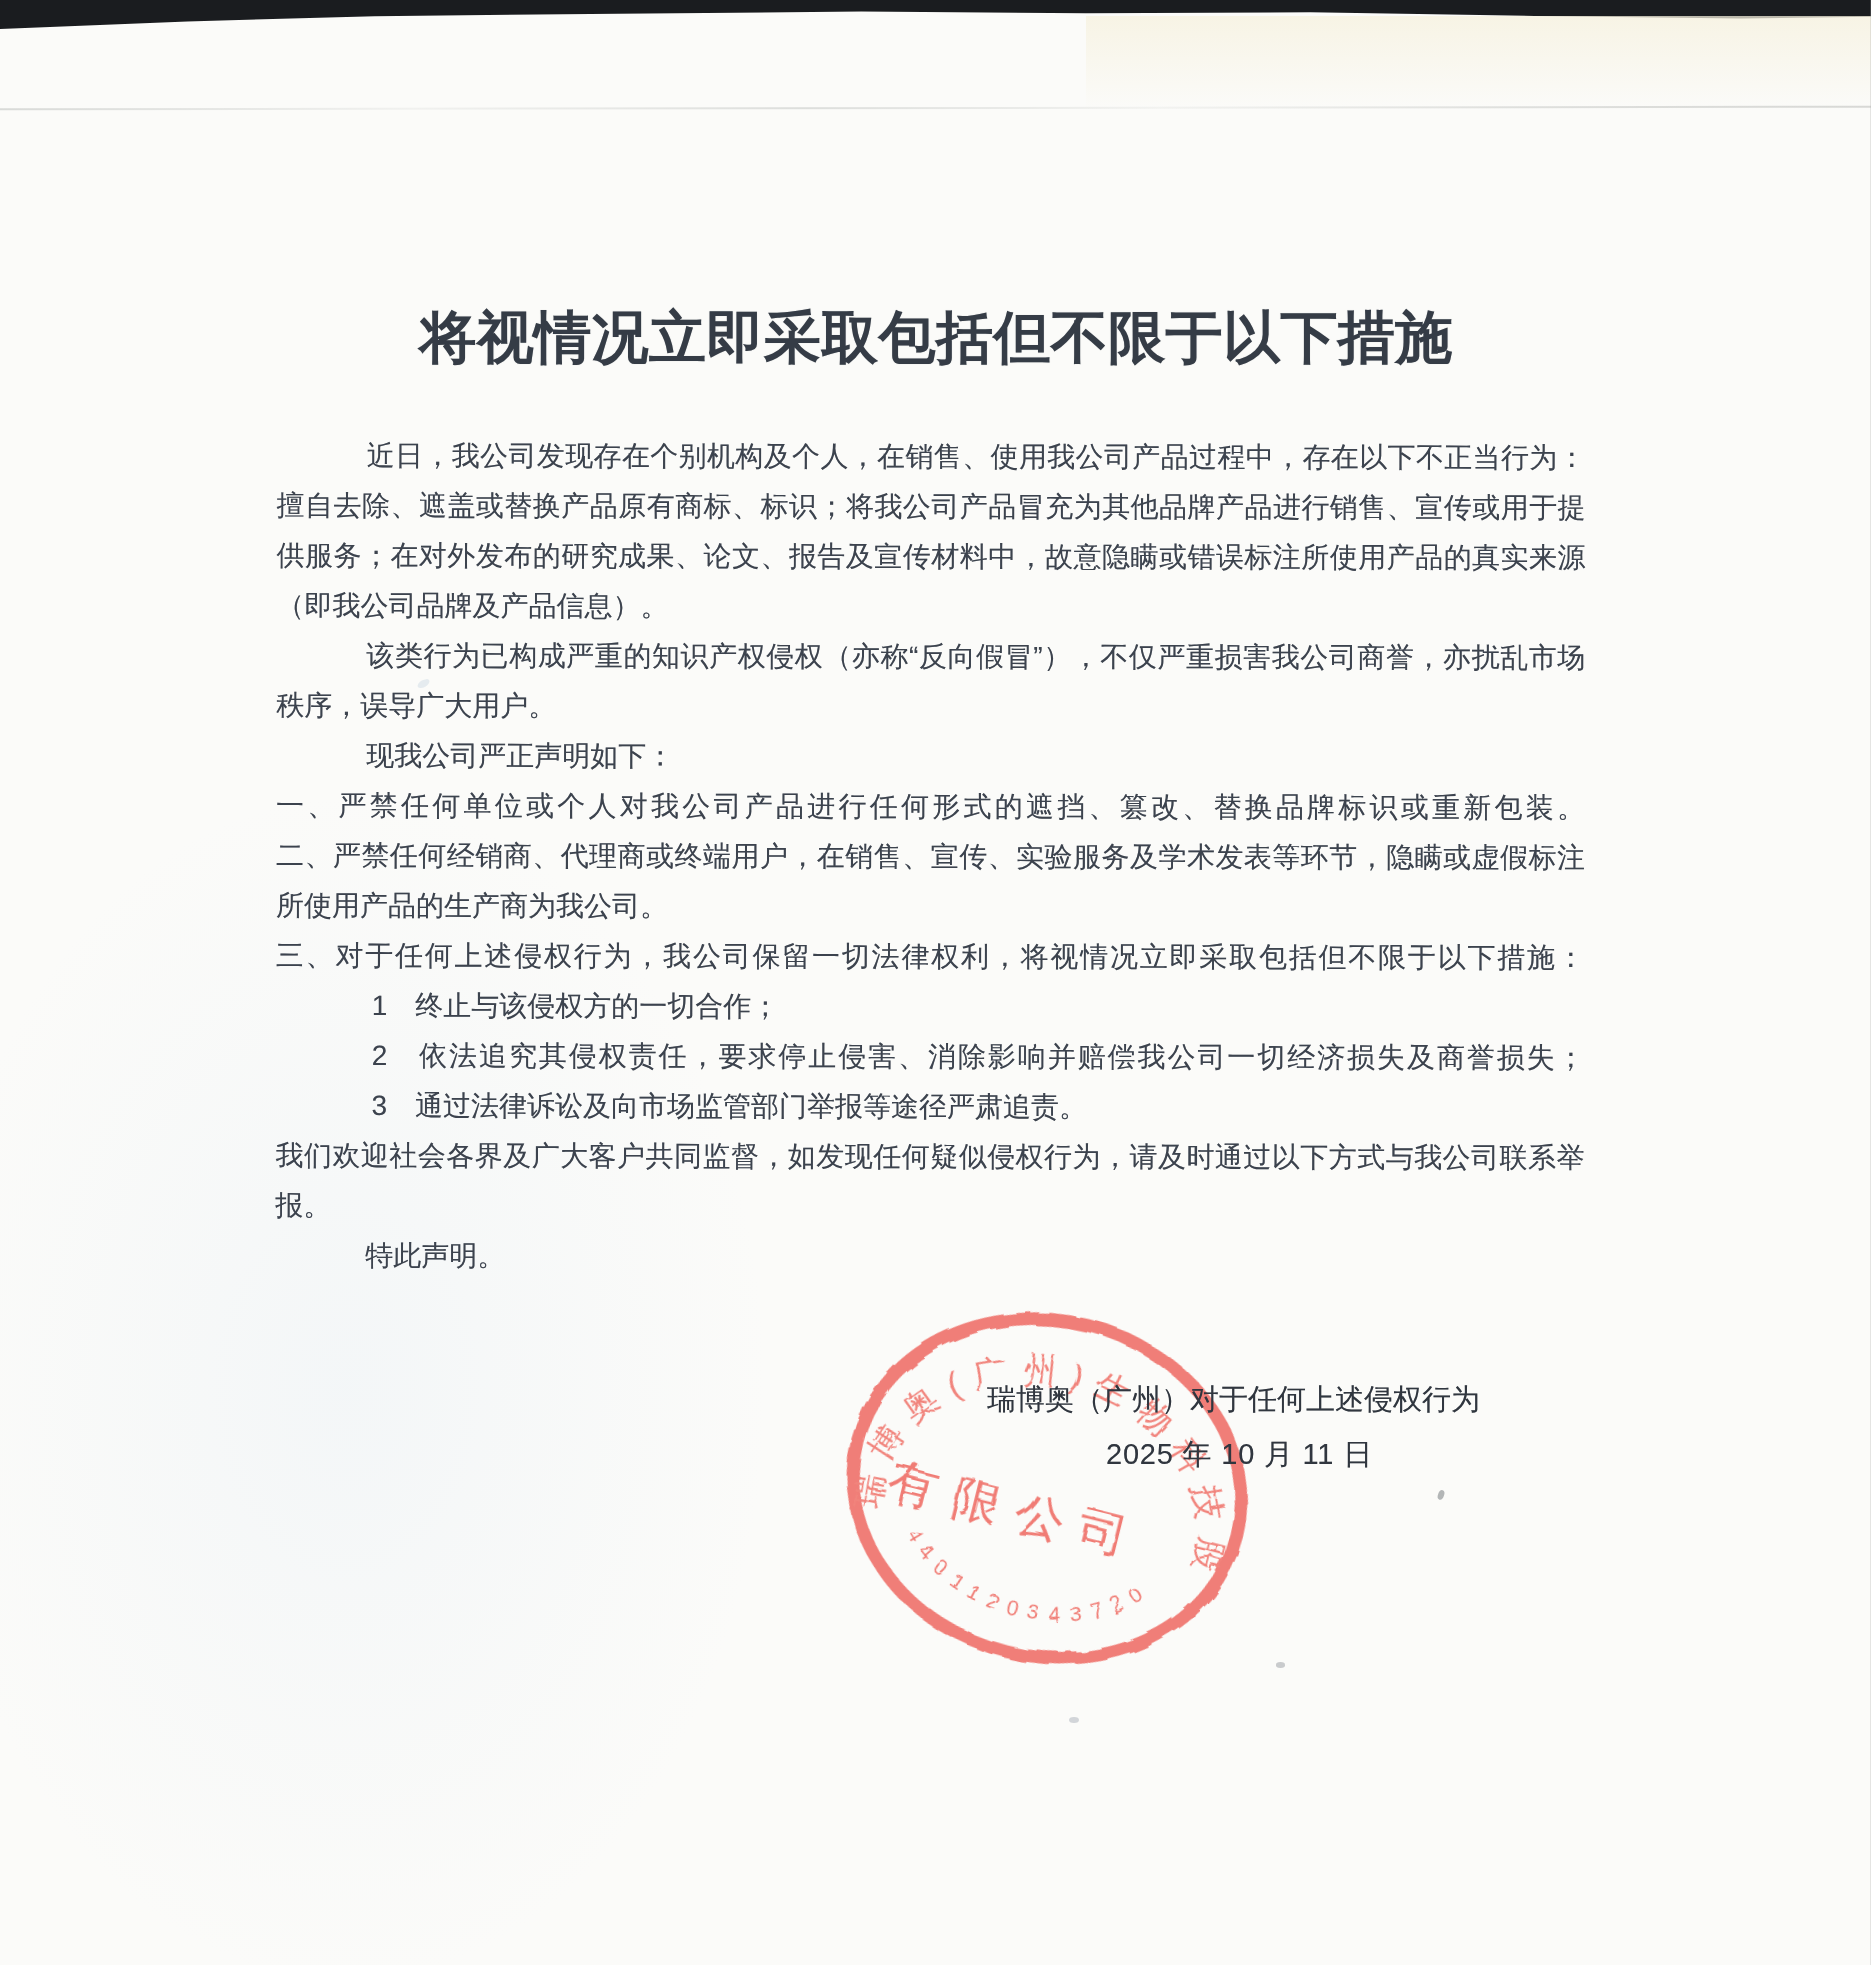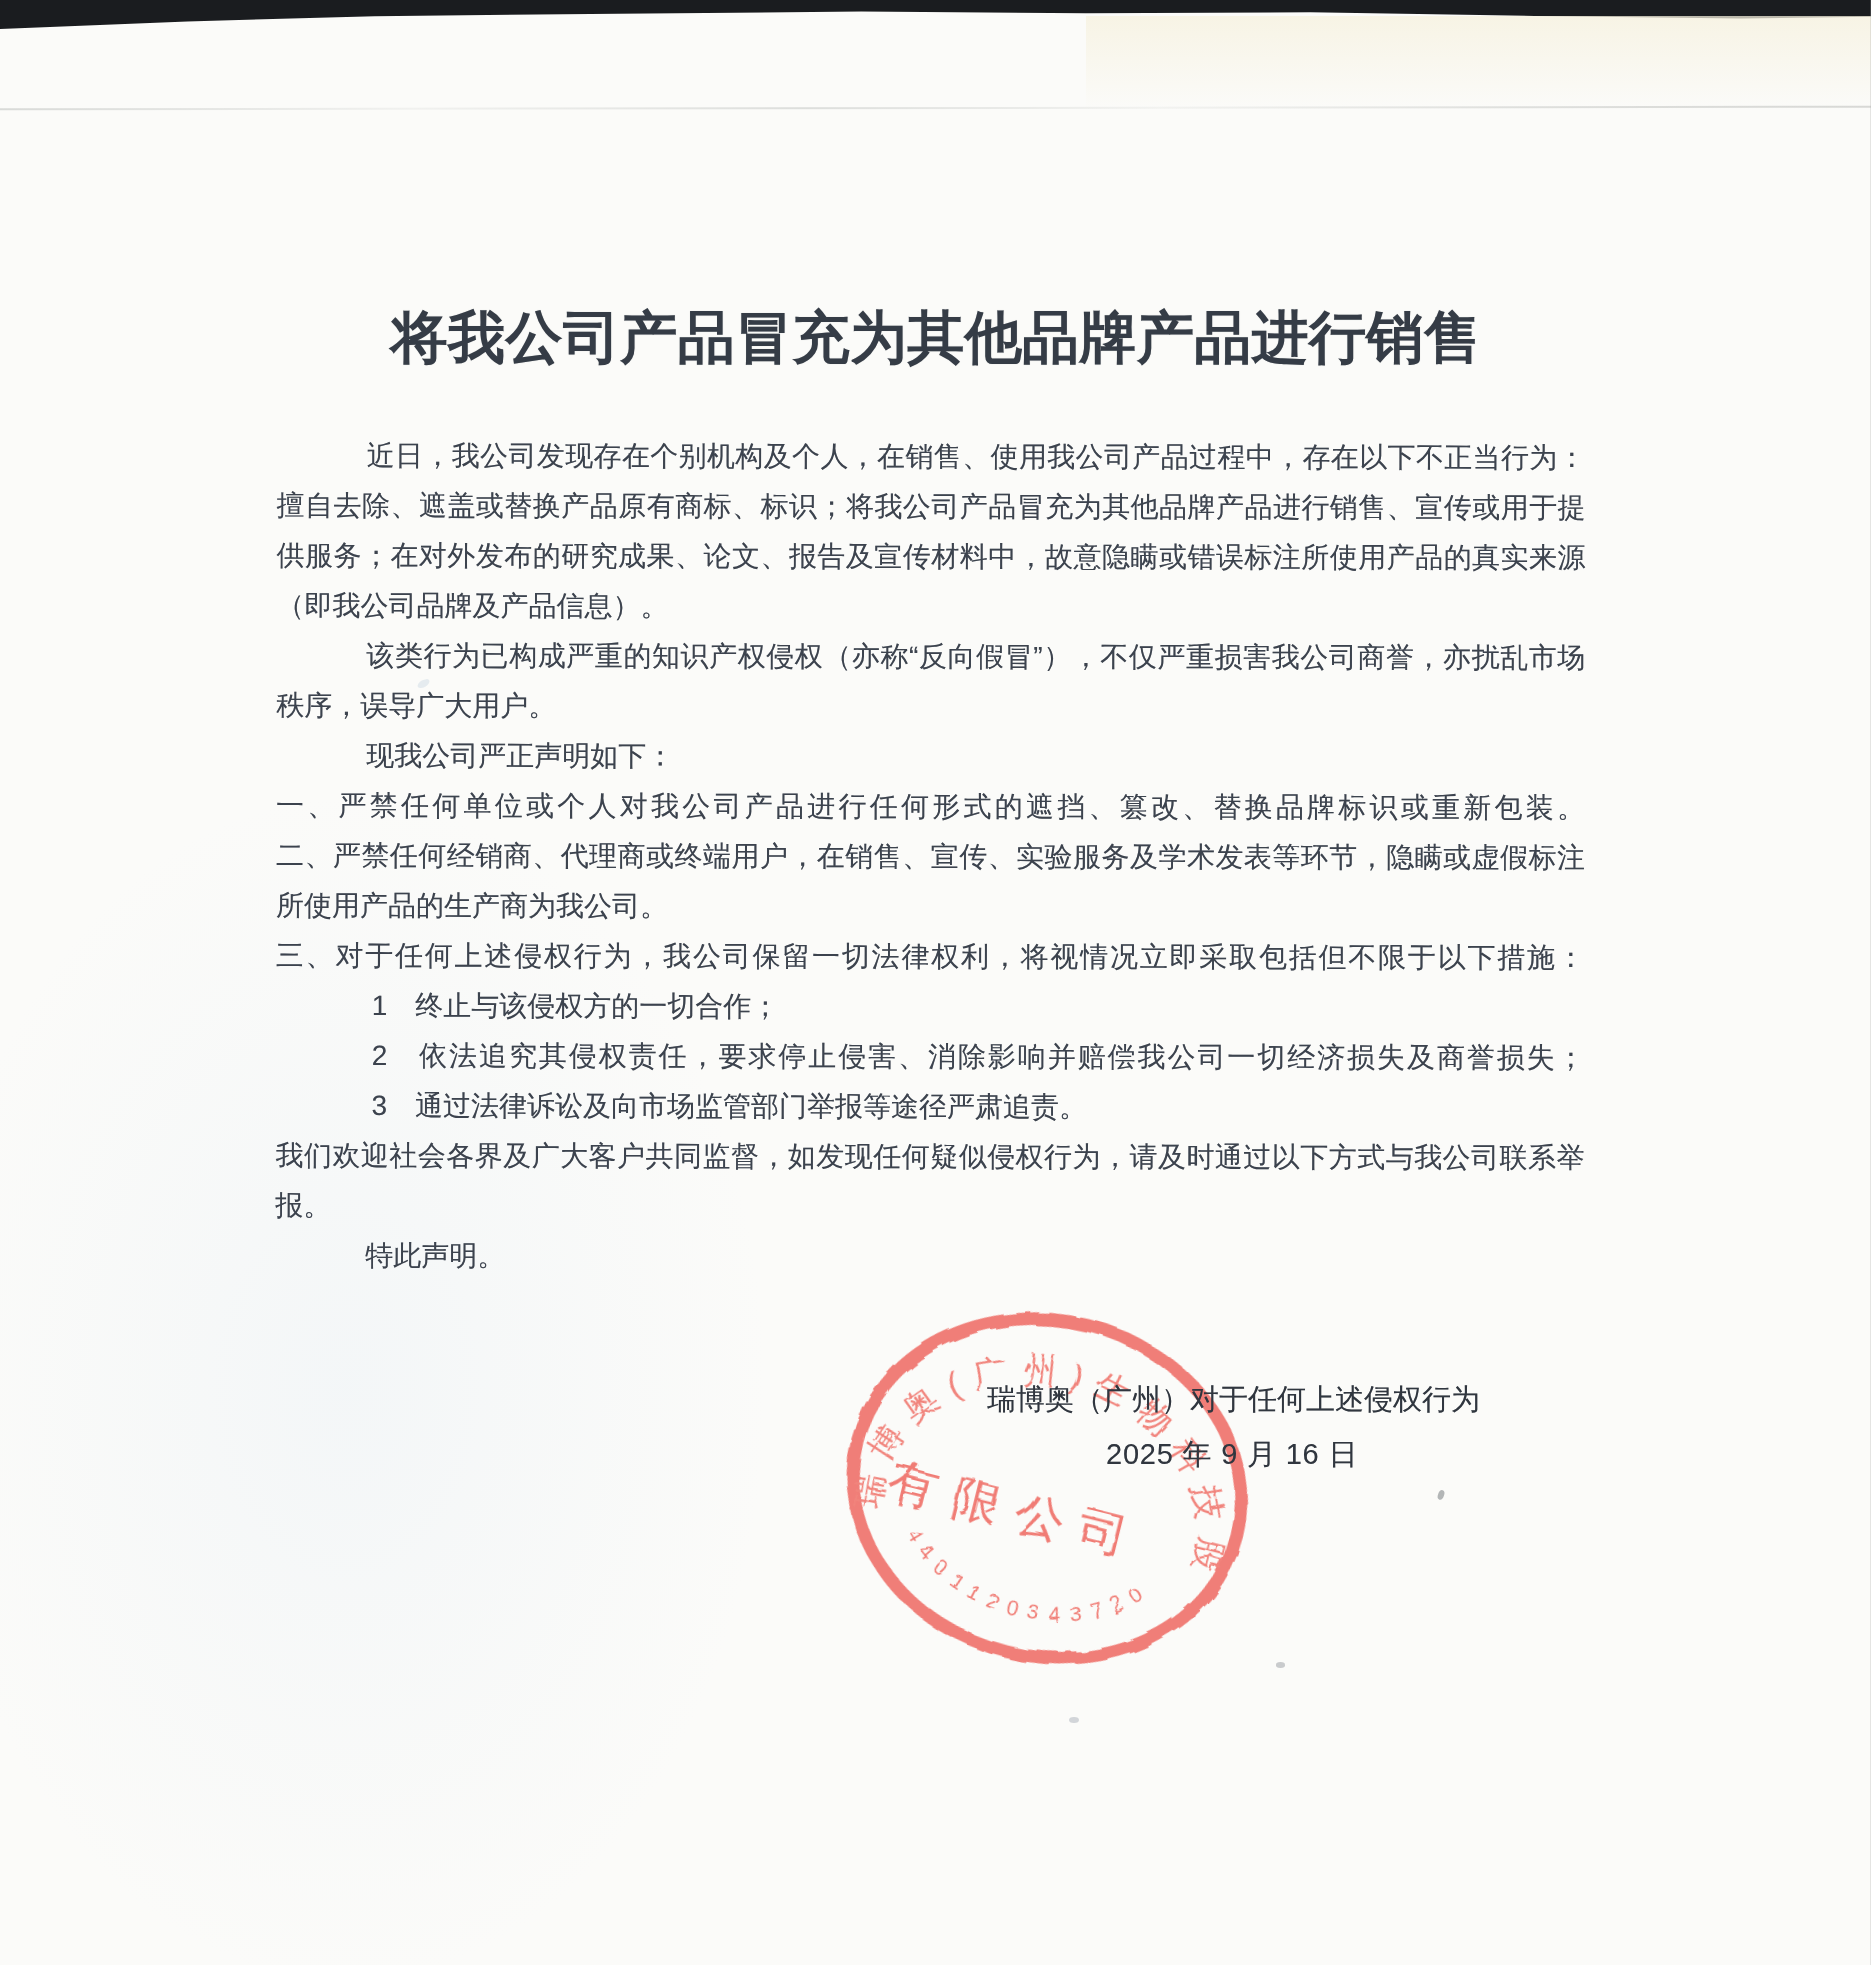--- a/index.html
+++ b/index.html
@@ -76,21 +76,21 @@
 </head>
 <body>
 
 <div class="page">
 
   <div class="scan-bar"></div>
   <div class="tint-topright"></div>
   <div class="crease"></div>
   <div class="tint-soft-1"></div>
 
-  <div class="title">将我公司产品冒充为其他品牌产品进行销售</div>
+  <div class="title">将视情况立即采取包括但不限于以下措施</div>
 
   <div class="body-block">
       <div class="line just" style="padding-left: 90px;">近日，我公司发现存在个别机构及个人，在销售、使用我公司产品过程中，存在以下不正当行为：</div>
       <div class="line just" style="padding-left: 0px;">擅自去除、遮盖或替换产品原有商标、标识；将我公司产品冒充为其他品牌产品进行销售、宣传或用于提</div>
       <div class="line just" style="padding-left: 0px;">供服务；在对外发布的研究成果、论文、报告及宣传材料中，故意隐瞒或错误标注所使用产品的真实来源</div>
       <div class="line" style="padding-left: 0px;">（即我公司品牌及产品信息）。</div>
       <div class="line just" style="padding-left: 90px;">该类行为已构成严重的知识产权侵权（亦称“反向假冒”），不仅严重损害我公司商誉，亦扰乱市场</div>
       <div class="line" style="padding-left: 0px;">秩序，误导广大用户。</div>
       <div class="line" style="padding-left: 90px;">现我公司严正声明如下：</div>
       <div class="line just" style="padding-left: 0px;">一、严禁任何单位或个人对我公司产品进行任何形式的遮挡、篡改、替换品牌标识或重新包装。</div>
@@ -121,21 +121,21 @@
         <textPath href="#ringTextPath" startOffset="14">瑞博奥(广州)生物科技股份</textPath>
       </text>
       <text x="-62" y="116" text-anchor="middle" font-size="124" letter-spacing="42" fill="#ef6a62" font-family="Liberation Sans, DejaVu Sans, sans-serif">有限公司</text>
       <text font-size="54" letter-spacing="26" fill="#ef6a62" font-family="Liberation Sans, DejaVu Sans, sans-serif">
         <textPath href="#numPath" startOffset="56">4401120343720</textPath>
       </text>
     </g>
   </svg>
 
   <div class="sig-company">瑞博奥（广州）对于任何上述侵权行为</div>
-  <div class="sig-date">2025 年 9 月 16 日</div>
+  <div class="sig-date">2025 年 10 月 11 日</div>
 
   <div class="speck s1"></div>
   <div class="speck s2"></div>
   <div class="speck s3"></div>
 
   <div class="speck s5"></div>
   <div class="edge-right"></div>
 
 </div>
 

